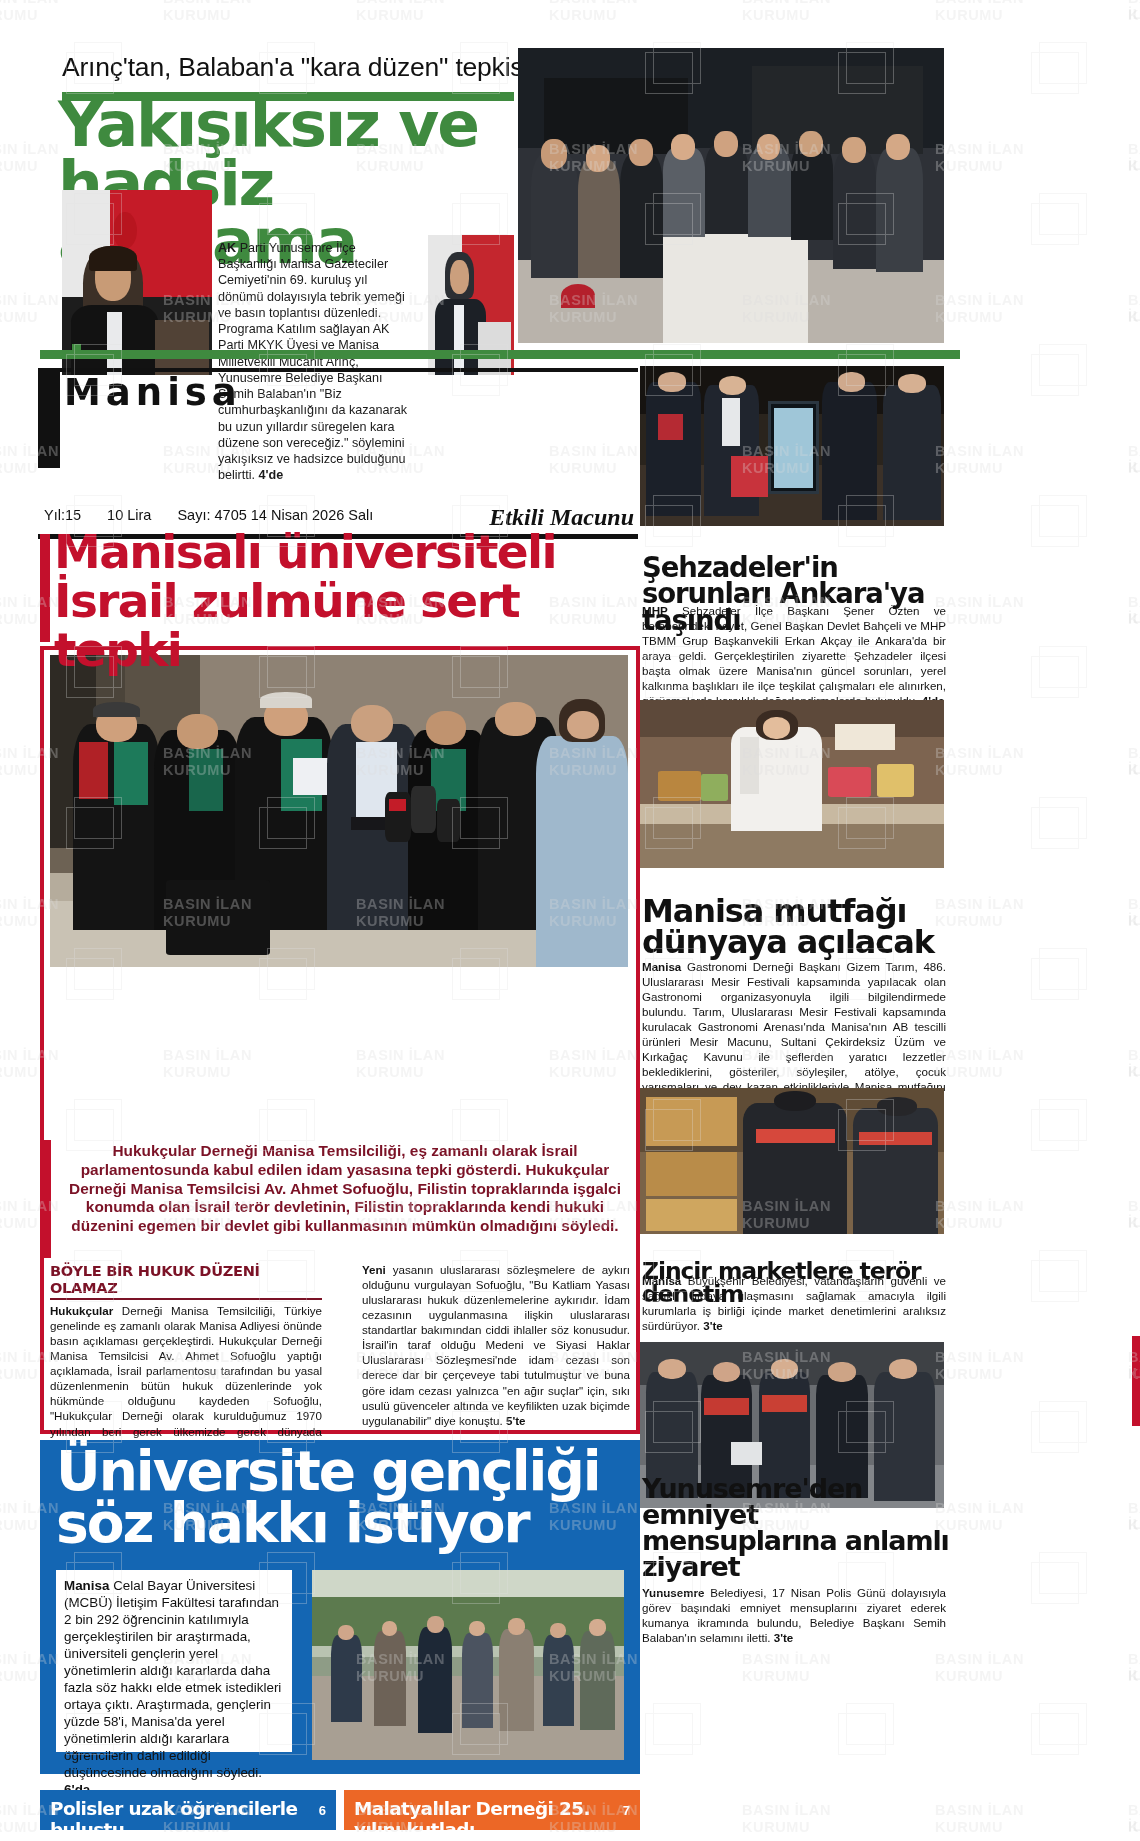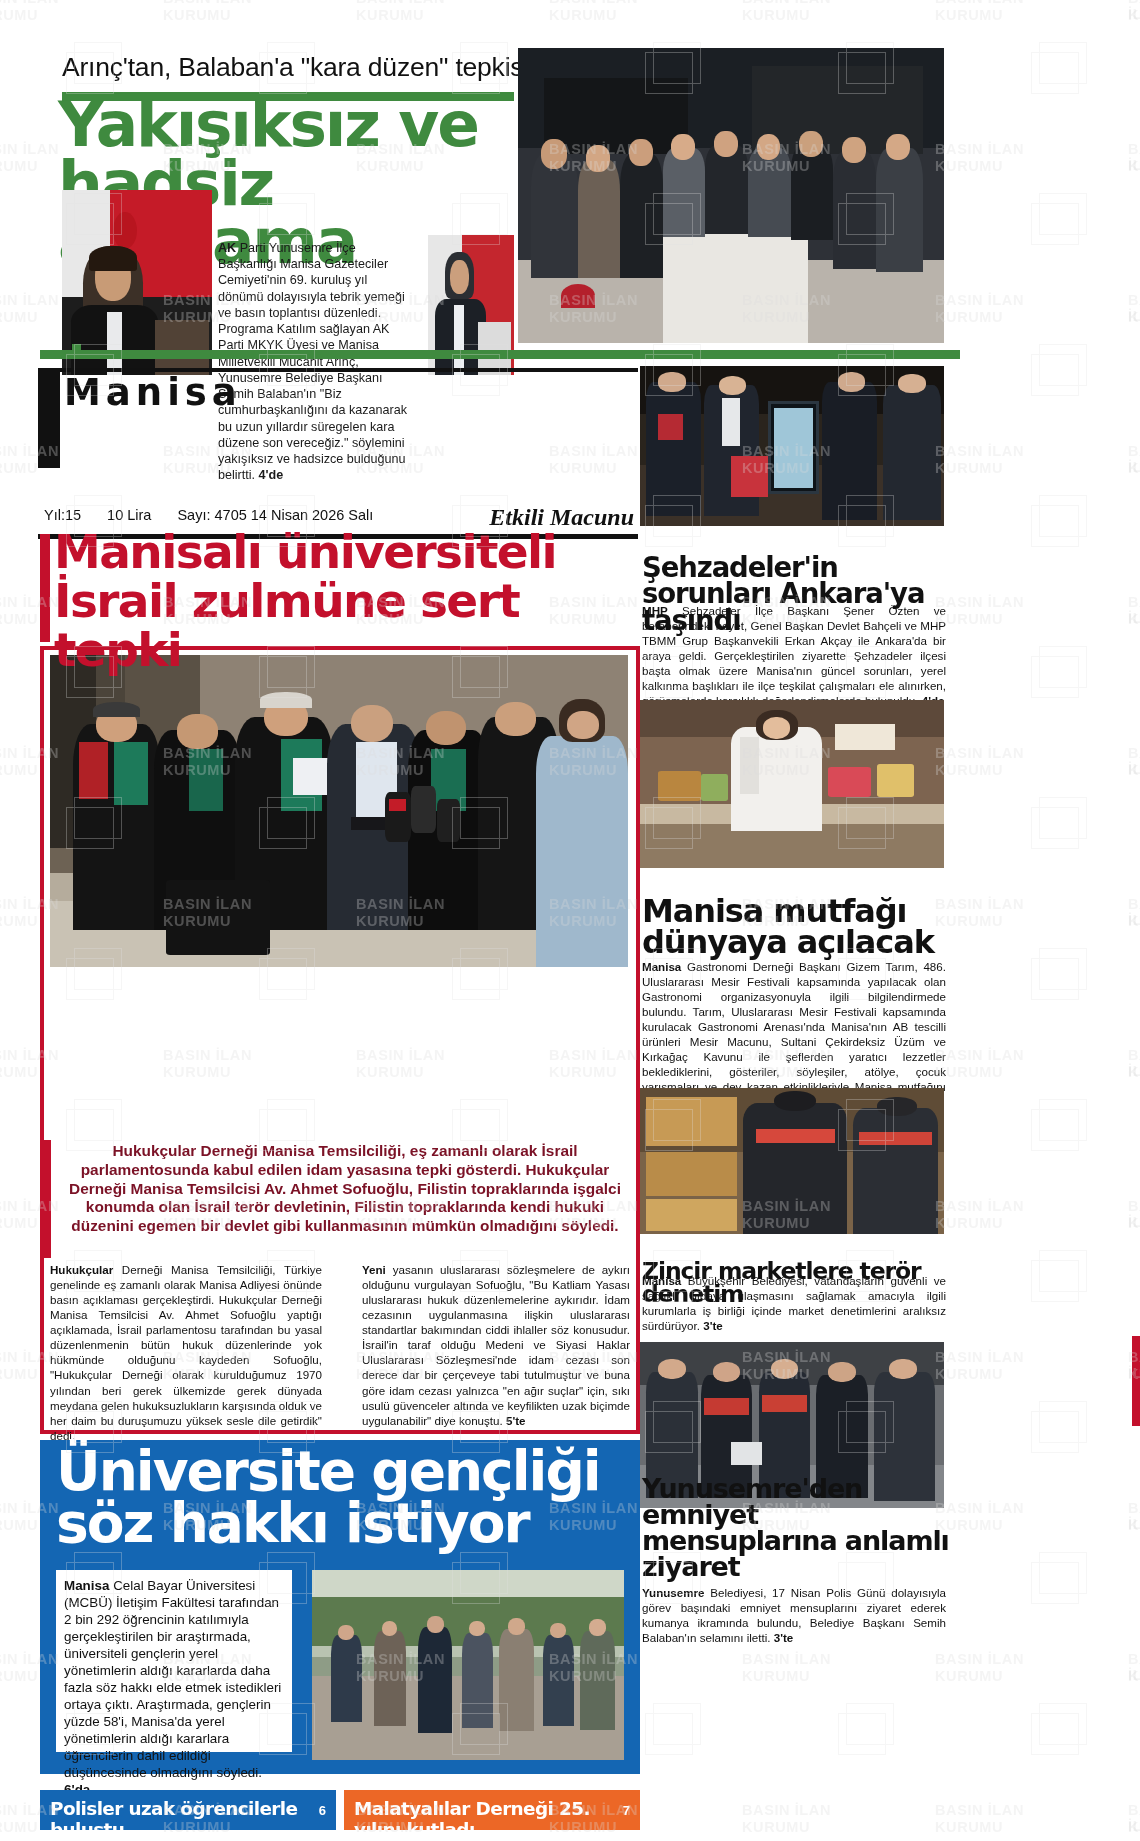--- a/index.html
+++ b/index.html
@@ -237,20 +237,21 @@
   <div class="sc" style="left:20%;top:72%;width:18%;height:24%;background:#131313;border-radius:4%;"></div>
 </div>
 
 <div class="blk" id="mainCapBox">
   <div id="mainCapBar"></div>
   <div id="mainCap">Hukukçular Derneği Manisa Temsilciliği, eş zamanlı olarak İsrail parlamentosunda kabul edilen idam yasasına tepki gösterdi. Hukukçular Derneği Manisa Temsilcisi Av. Ahmet Sofuoğlu, Filistin topraklarında işgalci konumda olan İsrail terör devletinin, Filistin topraklarında kendi hukuki düzenini egemen bir devlet gibi kullanmasının mümkün olmadığını söyledi.</div>
 </div>
 
 <div id="colWrap">
   <div id="col1">
+    <div class="subhead">BÖYLE BİR HUKUK DÜZENİ OLAMAZ</div>
     <div class="ctext"><b>Hukukçular</b><span> Derneği Manisa Temsilciliği, Türkiye genelinde eş zamanlı olarak Manisa Adliyesi önünde basın açıklaması gerçekleştirdi. Hukukçular Derneği Manisa Temsilcisi Av. Ahmet Sofuoğlu yaptığı açıklamada, İsrail parlamentosu tarafından bu yasal düzenlenmenin bütün hukuk düzenlerinde yok hükmünde olduğunu kaydeden Sofuoğlu, "Hukukçular Derneği olarak kurulduğumuz 1970 yılından beri gerek ülkemizde gerek dünyada meydana gelen hukuksuzlukların karşısında olduk ve her daim bu duruşumuzu yüksek sesle dile getirdik" dedi.</span></div>
   </div>
   <div id="col2">
     <div class="ctext"><b>Yeni</b><span> yasanın uluslararası sözleşmelere de aykırı olduğunu vurgulayan Sofuoğlu, "Bu Katliam Yasası uluslararası hukuk düzenlemelerine aykırıdır. İdam cezasının uygulanmasına ilişkin uluslararası standartlar bakımından ciddi ihlaller söz konusudur. İsrail'in taraf olduğu Medeni ve Siyasi Haklar Uluslararası Sözleşmesi'nde idam cezası son derece dar bir çerçeveye tabi tutulmuştur ve buna göre idam cezası yalnızca "en ağır suçlar" için, sıkı usulü güvenceler altında ve keyfilikten uzak biçimde uygulanabilir" diye konuştu. </span><b>5'te</b></div>
   </div>
 </div>
 
 <div class="blk" id="uniBlock">
   <div id="uniHead">Üniversite gençliği söz hakkı istiyor</div>
   <div id="uniBody">

